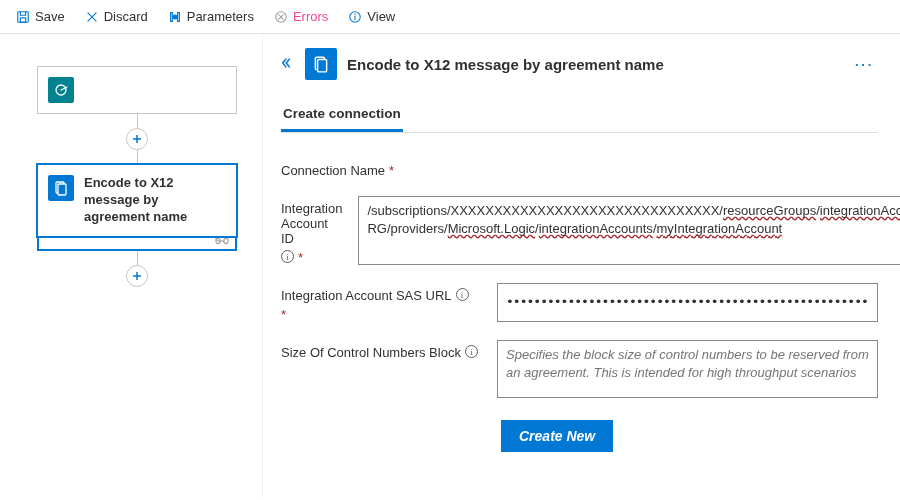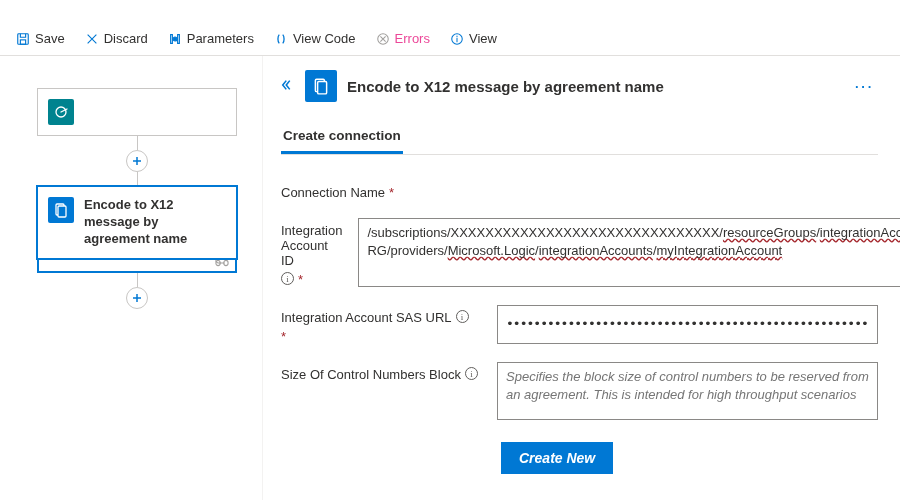--- a/index.html
+++ b/index.html
@@ -13,21 +13,20 @@
     overflow: hidden;
   }
   
   .toolbar {
     display: flex;
     align-items: center;
     gap: 8px;
     padding: 6px 10px;
     border-bottom: 1px solid #e1dfdd;
     font-size: 13px;
-    margin-top: 22px;
   }
   .toolbar-item {
     display: flex;
     align-items: center;
     gap: 5px;
     padding: 3px 6px;
     color: #323130;
     cursor: pointer;
   }
   .toolbar-item.disabled { color: #ec4899; cursor: default; }
@@ -160,28 +159,20 @@
   </div>
   <div class="toolbar-item">
     <span class="icon">
       <svg width="14" height="14" viewBox="0 0 16 16" fill="none" stroke="currentColor" stroke-width="1.3">
           <path d="M3 3h2v10H3zM11 3h2v10h-2z"></path>
           <circle cx="8" cy="8" r="2.3" fill="currentColor"></circle>
         </svg>
     </span>
     <span>Parameters</span>
   </div>
-  <div class="toolbar-item">
-    <span class="icon">
-      <svg width="14" height="14" viewBox="0 0 16 16" fill="none" stroke="currentColor" stroke-width="1.5">
-          <path d="M6 3c-2 2-2 8 0 10M10 3c2 2 2 8 0 10"></path>
-        </svg>
-    </span>
-    <span>View Code</span>
-  </div>
   <div class="toolbar-item disabled">
     <span class="icon">
       <svg width="14" height="14" viewBox="0 0 16 16" fill="none" stroke="currentColor" stroke-width="1.2">
           <circle cx="8" cy="8" r="6"></circle>
           <path d="M5 5l6 6M11 5l-6 6"></path>
         </svg>
     </span>
     <span>Errors</span>
   </div>
   <div class="toolbar-item">

